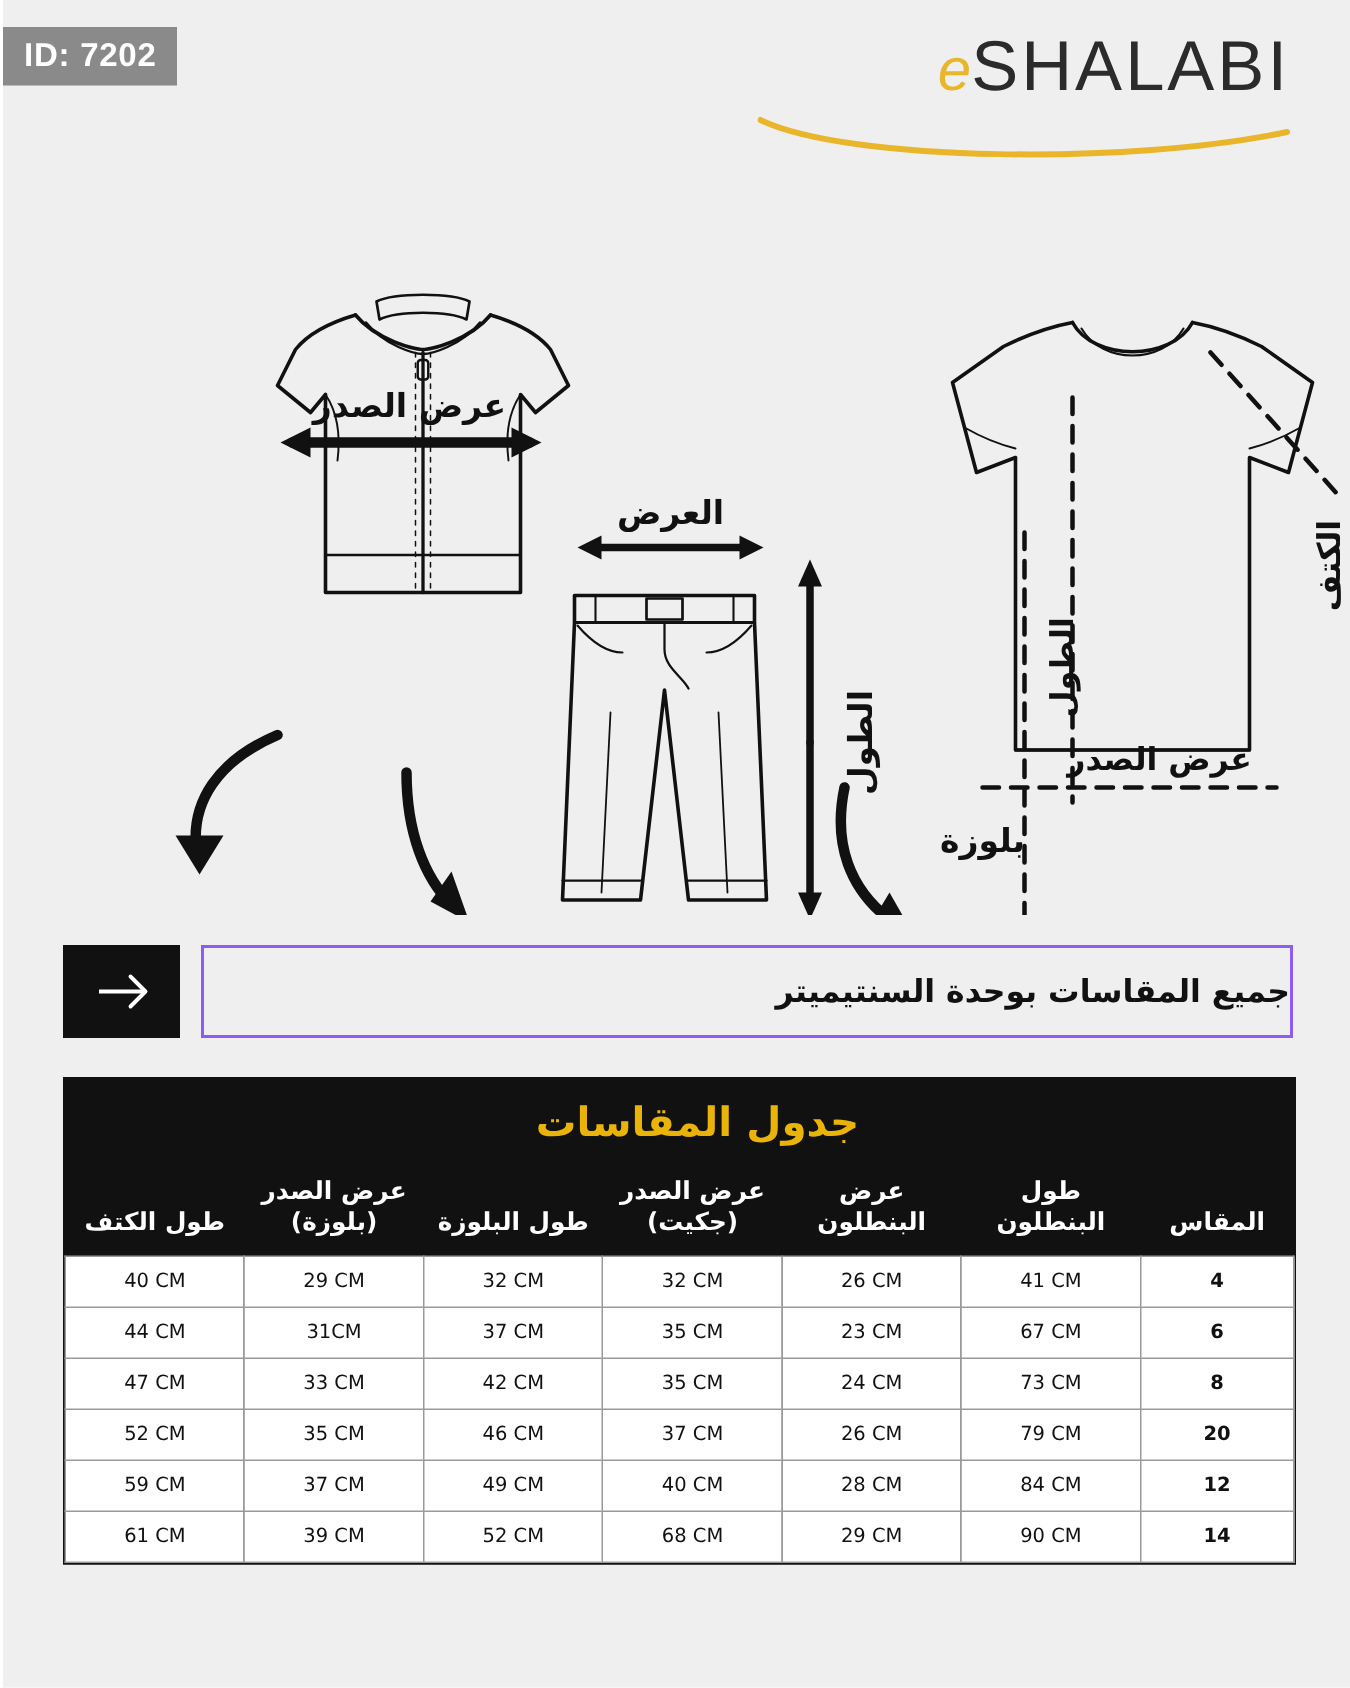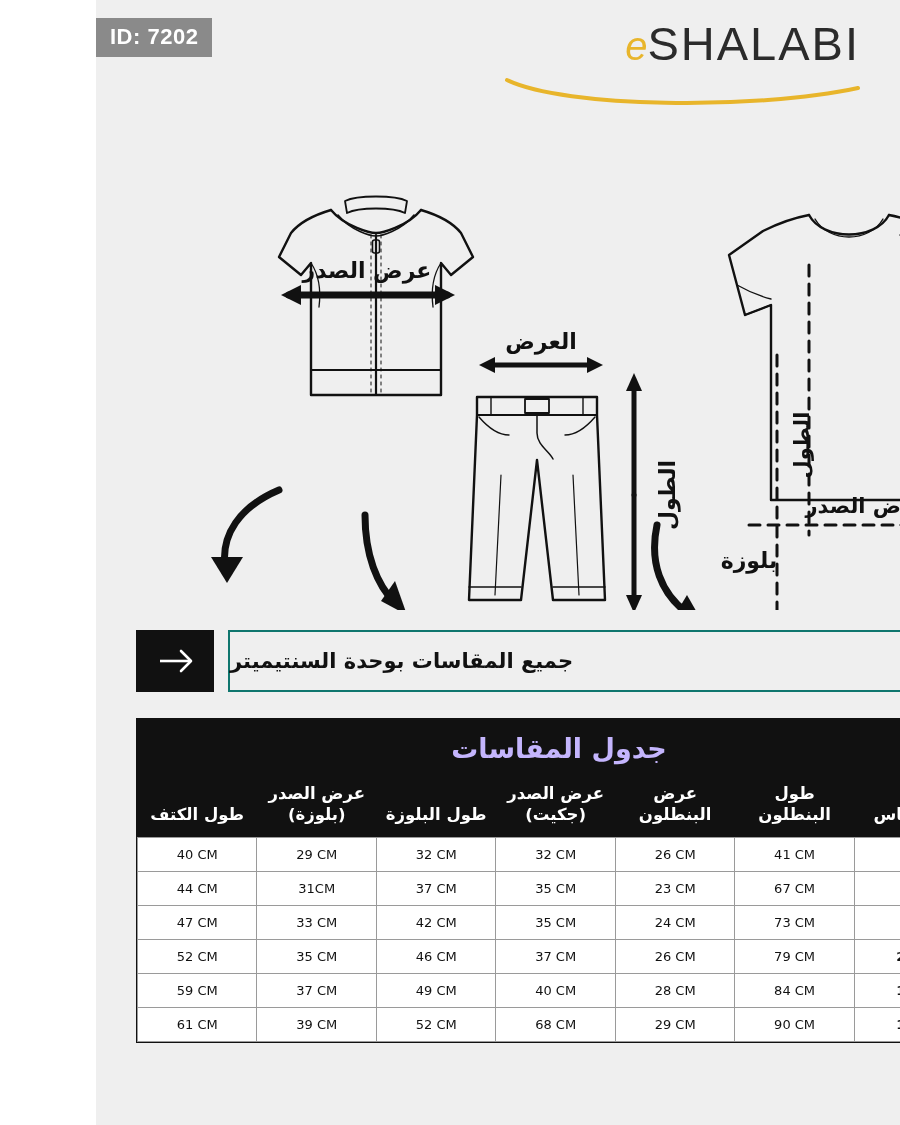--- a/index.html
+++ b/index.html
@@ -9,21 +9,21 @@
   }
   body {
     width: 900px;
     height: 1125px;
     font-family: "DejaVu Sans", "Liberation Sans", sans-serif;
     position: relative;
     overflow: hidden;
   }
   .page {
     position: relative;
-    width: 804px;
+    width: 898px;
     height: 1125px;
     background: #efefef;
   }
 
   
   .id-badge {
     position: absolute;
     top: 18px;
     left: 0px;
     background: #8a8a8a;
@@ -95,25 +95,25 @@
     width: 78px;
     height: 62px;
     background: #111111;
   }
   .note-box {
     position: absolute;
     right: 0;
     top: 0;
     left: 92px;
     height: 62px;
-    border: 2px solid #0f766e;
+    border: 2px solid #8b5cf6;
     box-sizing: border-box;
     display: flex;
     align-items: center;
-    justify-content: flex-end;
+    justify-content: flex-start;
   }
   .note-text {
     font-size: 21px;
     font-weight: bold;
     color: #111111;
     font-family: "DejaVu Sans", sans-serif;
   }
 
   
   .table-wrap {
@@ -125,21 +125,21 @@
     border: 1px solid #111111;
   }
   table.sizes {
     width: 100%;
     border-collapse: collapse;
     table-layout: fixed;
   }
   table.sizes caption {
     caption-side: top;
     background: #111111;
-    color: #c4b5fd;
+    color: #eab308;
     font-size: 27px;
     font-weight: bold;
     padding: 14px 0 12px 0;
     font-family: "DejaVu Sans", sans-serif;
     margin-left: 24px;
   }
   table.sizes th {
     background: #111111;
     color: #ffffff;
     font-size: 16.5px;

